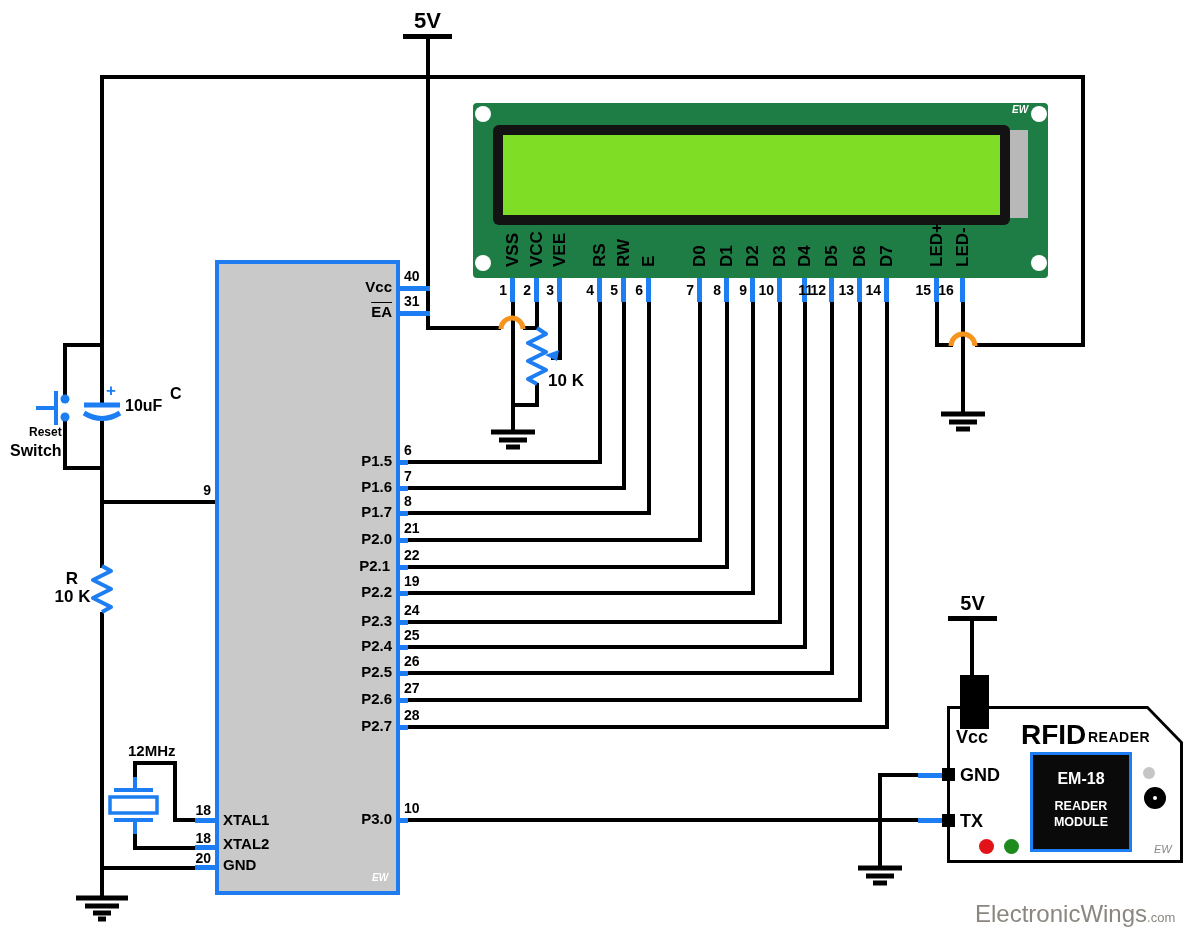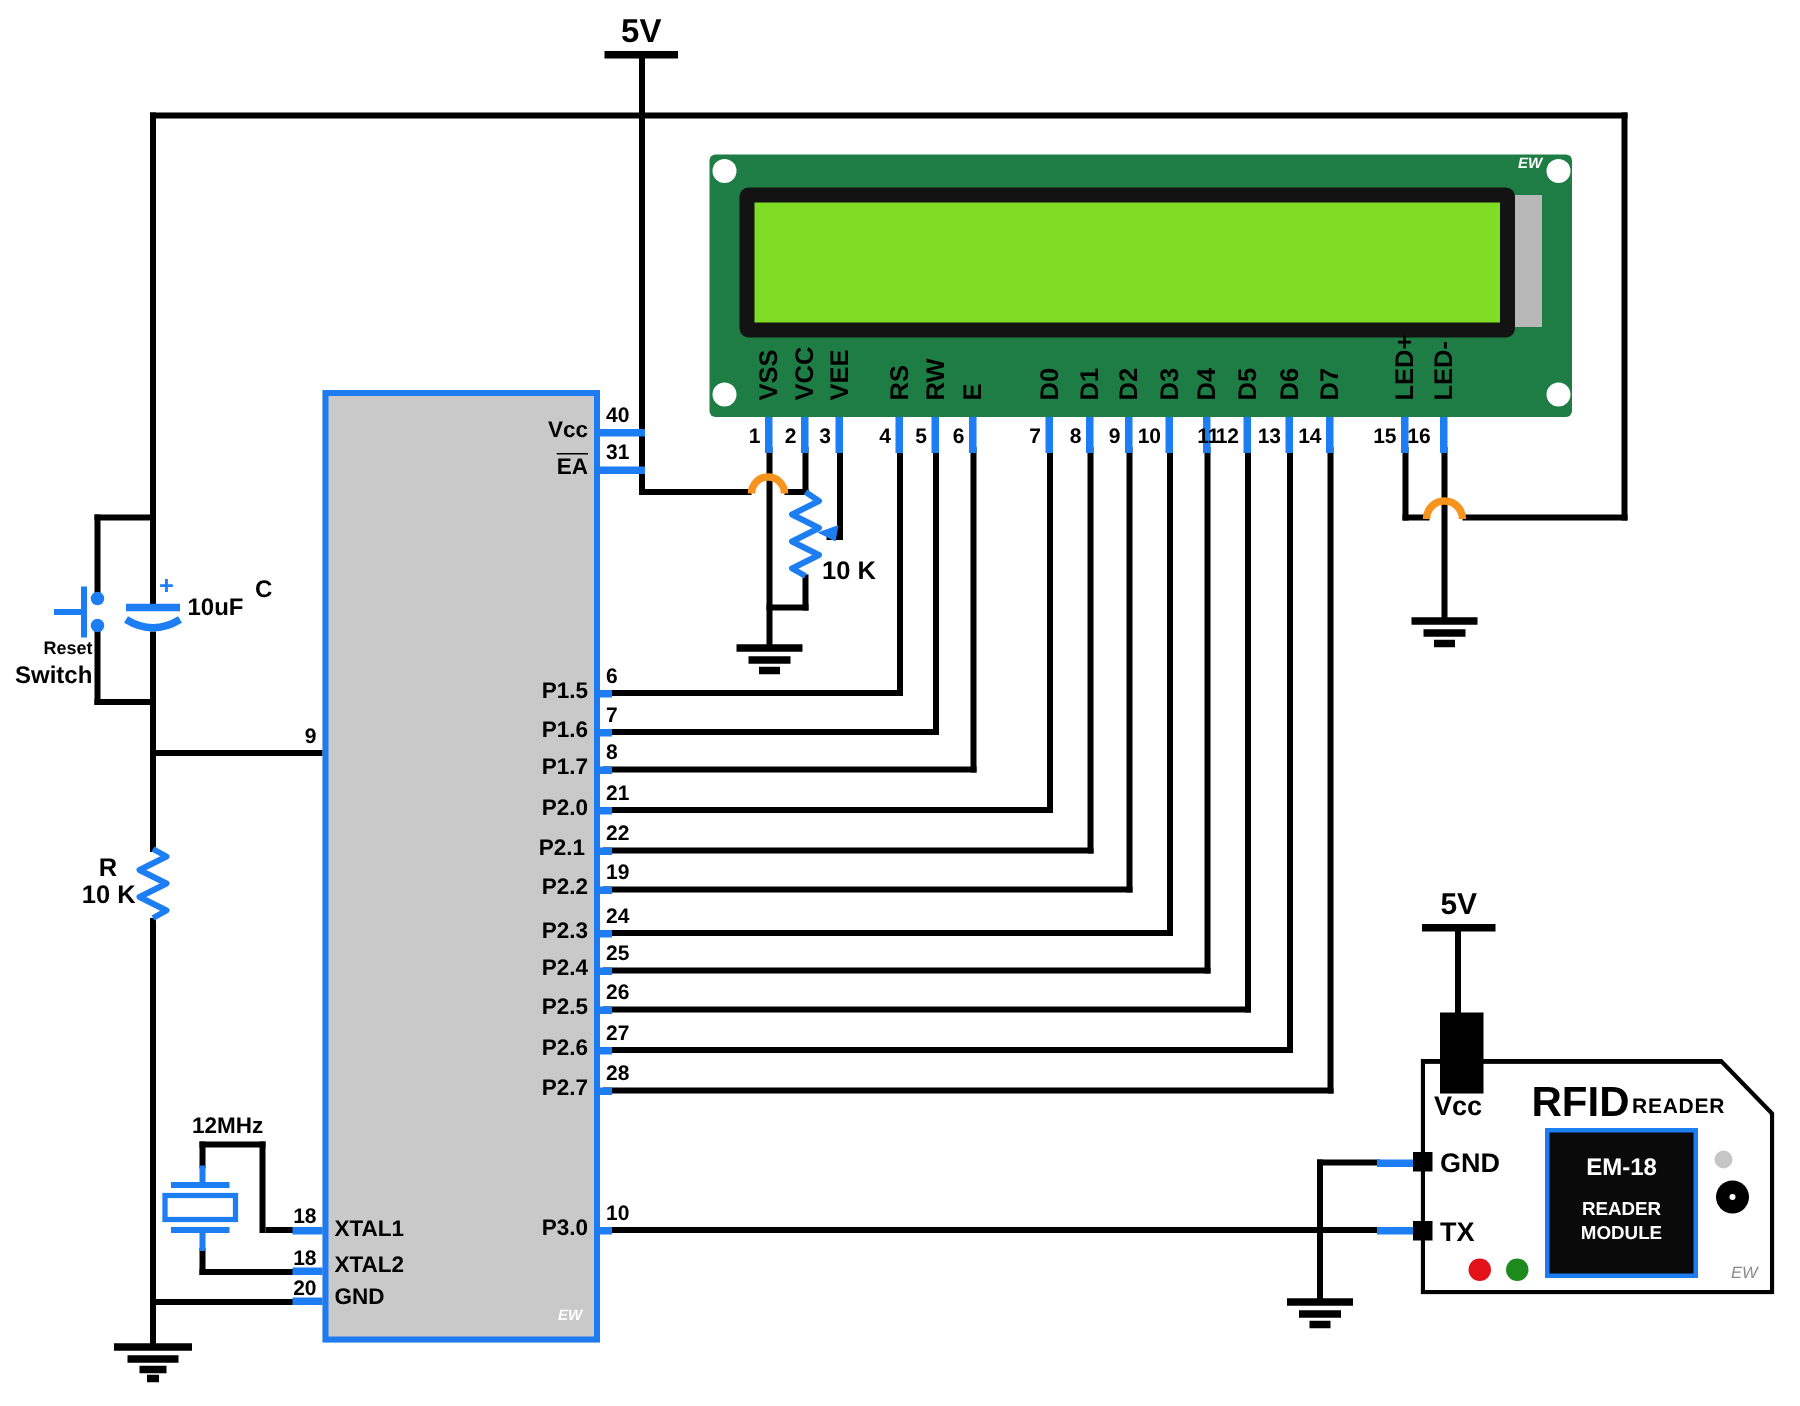--- a/index.html
+++ b/index.html
@@ -302,14 +302,17 @@
   <div class="lbl c" style="left:1030px;top:770px;width:102px;font-size:16px;color:#fff;">EM-18</div>
   <div class="lbl c" style="left:1030px;top:799px;width:102px;font-size:12.5px;color:#fff;">READER</div>
   <div class="lbl c" style="left:1030px;top:815px;width:102px;font-size:12.5px;color:#fff;">MODULE</div>
   <div class="dot" style="left:1143px;top:767px;width:12px;height:12px;background:#c6c6c6;"></div>
   <div class="dot" style="left:1144px;top:787px;width:22px;height:22px;background:#000;"></div>
   <div class="dot" style="left:1153px;top:796px;width:4px;height:4px;background:#fff;"></div>
   <div class="dot" style="left:979px;top:839px;width:15px;height:15px;background:#e31219;"></div>
   <div class="dot" style="left:1004px;top:839px;width:15px;height:15px;background:#1d8a1d;"></div>
   <div class="lbl" style="left:1154px;top:843px;font-size:11px;font-style:italic;color:#8a8a8a;font-weight:normal;">EW</div>
 
+  <div style="position:absolute;left:975px;top:900px;color:#8b8680;">
+    <span style="font-size:24px;">ElectronicWings</span><span style="font-size:13px;">.com</span>
+  </div>
 
 </div>
 
 </body></html>

